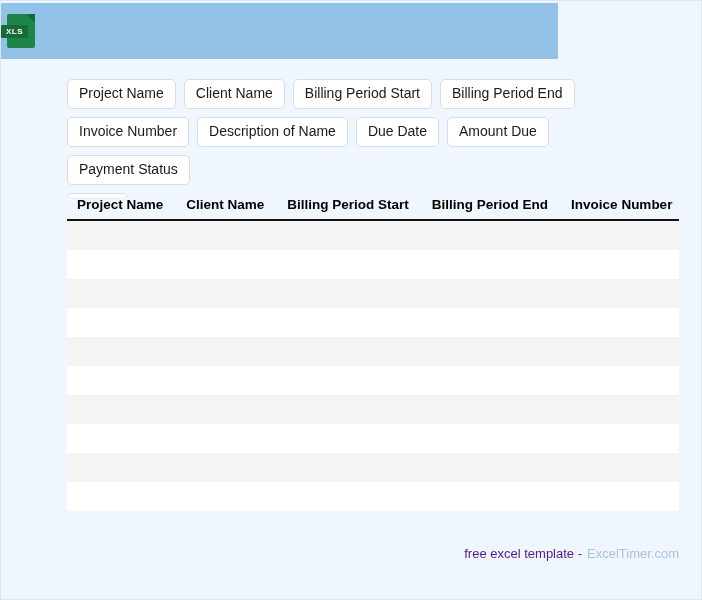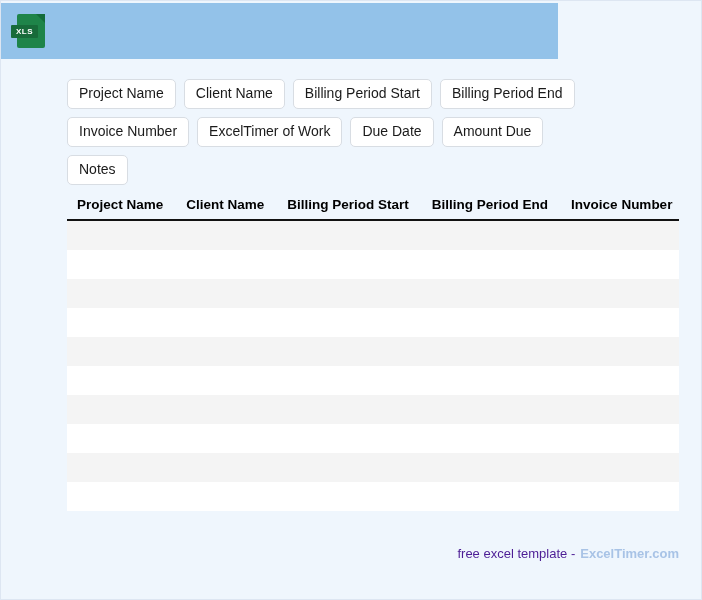--- a/index.html
+++ b/index.html
@@ -28,21 +28,21 @@
   #header-bar {
     position: absolute;
     left: 0;
     top: 2px;
     width: 557px;
     height: 56px;
     background: #93c2e9;
     display: flex;
     align-items: center;
     box-sizing: border-box;
-    padding-left: 16px;
+    padding-left: 6px;
   }
 
   #xls-icon {
     width: 28px;
     height: 34px;
     position: relative;
     flex: 0 0 auto;
   }
   #xls-icon .sheet {
     position: absolute;
@@ -151,21 +151,21 @@
     right: 22px;
     bottom: 38px;
     font-size: 13px;
     white-space: nowrap;
   }
   #footer .ft-pre {
     color: #4c1d95;
   }
   #footer .ft-brand {
     color: #a8c3e6;
-    font-weight: bold;
+    font-weight: normal;
     margin-left: 5px;
   }
 </style>
 </head>
 <body>
 
 <div id="page">
 
   <div id="header-bar">
     <div id="xls-icon">
@@ -177,23 +177,24 @@
 
   <div id="fields-area">
     <div class="pill-row">
       <div class="pill">Project Name</div>
       <div class="pill">Client Name</div>
       <div class="pill">Billing Period Start</div>
       <div class="pill">Billing Period End</div>
     </div>
     <div class="pill-row">
       <div class="pill">Invoice Number</div>
-      <div class="pill">ExcelTimer of Work</div>
+      <div class="pill">Description of Name</div>
       <div class="pill">Due Date</div>
       <div class="pill">Amount Due</div>
+      <div class="pill">Payment Status</div>
     </div>
     <div class="pill-row">
       <div class="pill">Notes</div>
     </div>
   </div>
 
   <div id="table-wrap">
     <table id="data-table">
       <thead>
         <tr>

